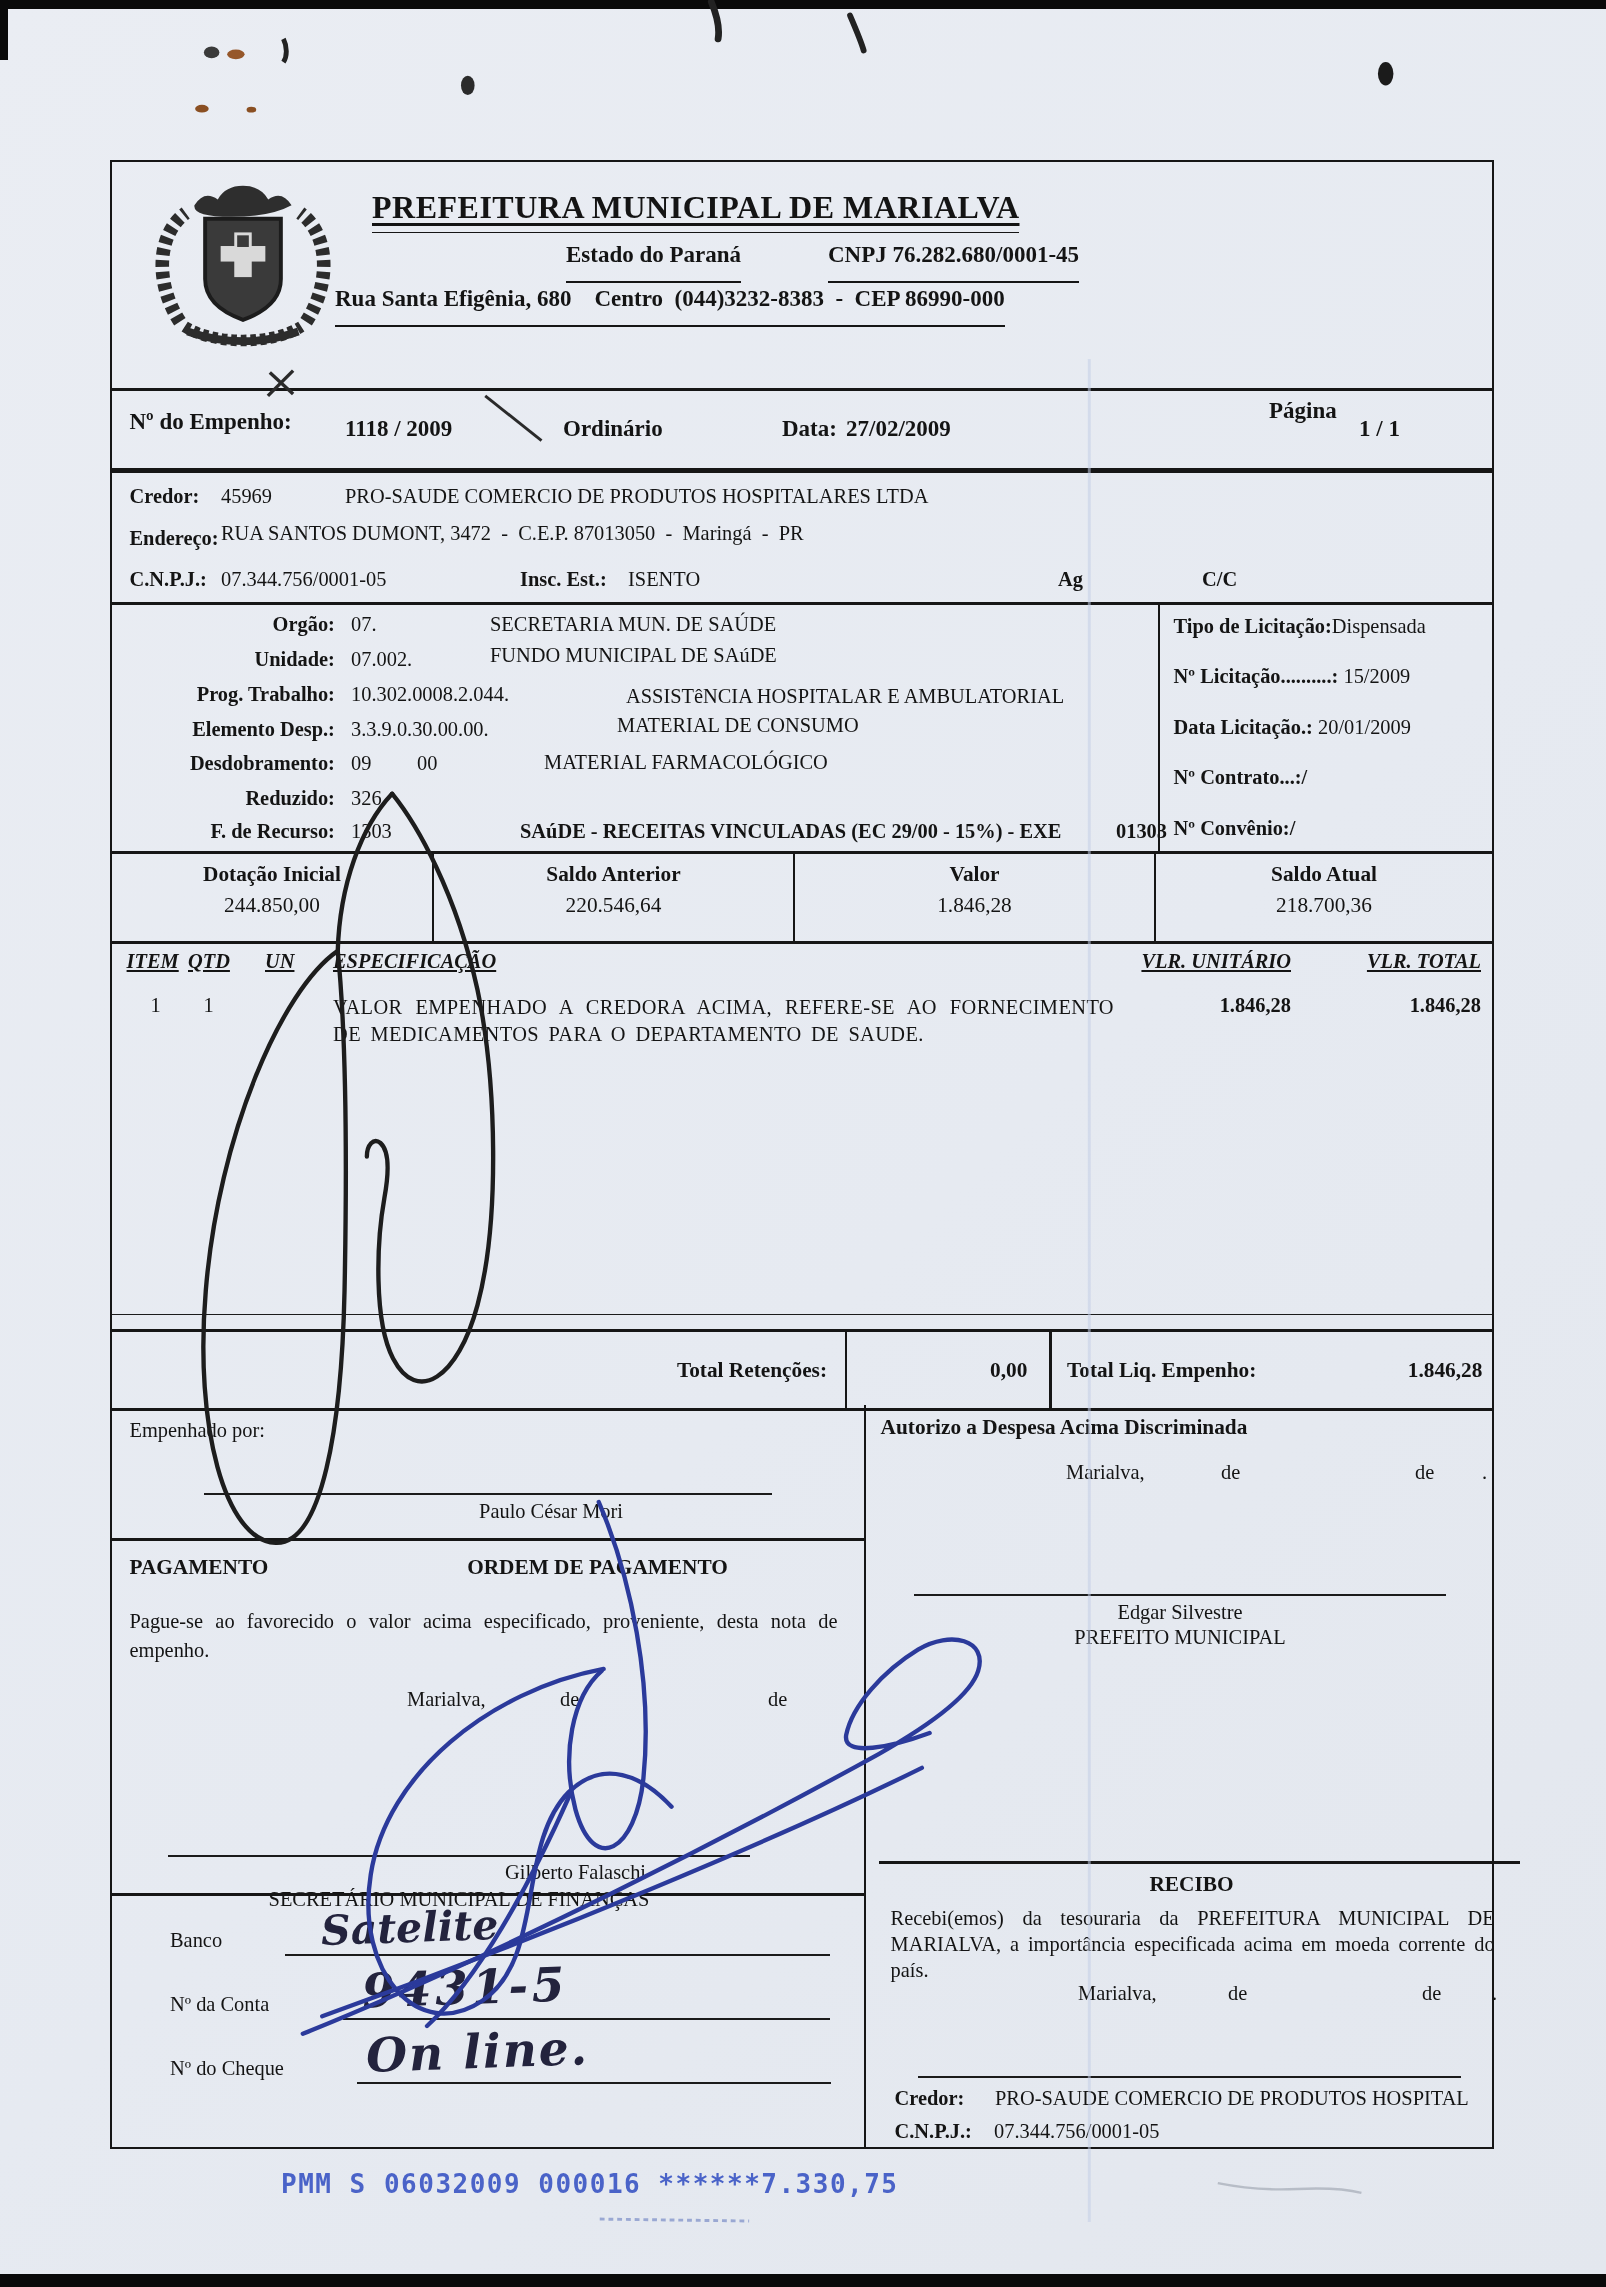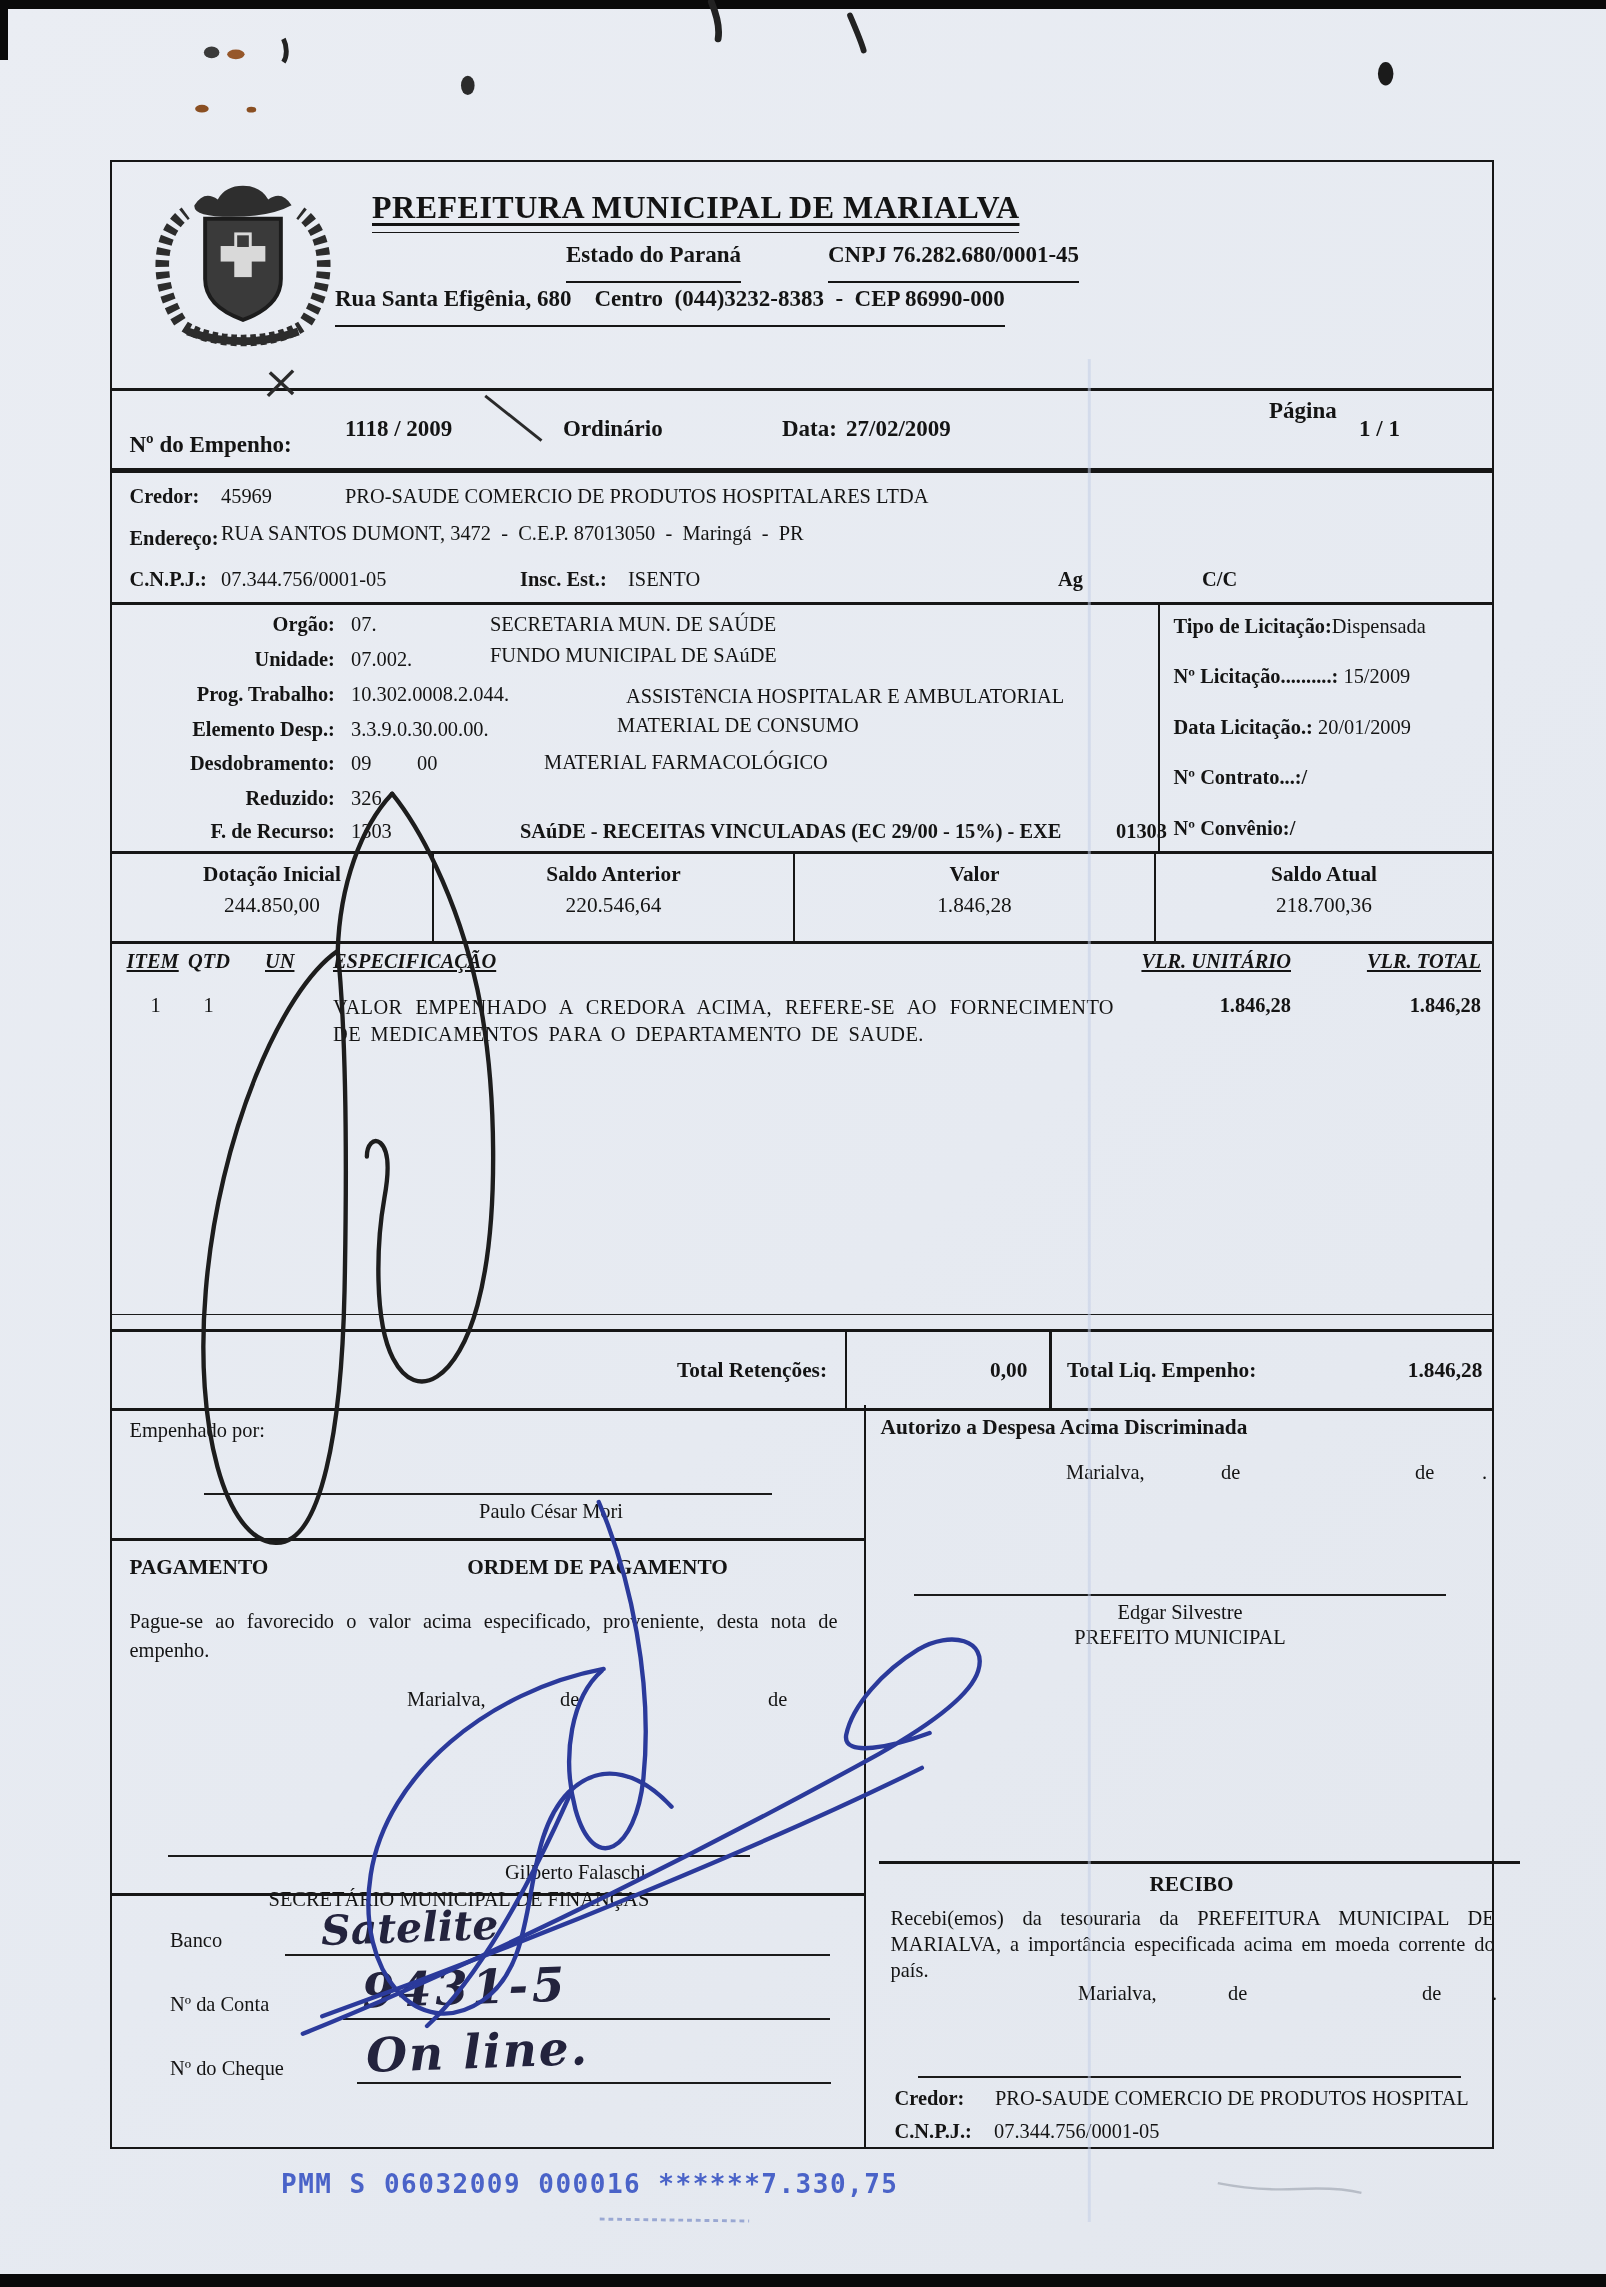--- a/index.html
+++ b/index.html
@@ -56,21 +56,21 @@
       </svg>
     </div>
     <div class="abs doc-title" style="left:260px;top:27px">PREFEITURA MUNICIPAL DE MARIALVA</div>
     <div class="abs t24 b ul" style="left:454px;top:80px">Estado do Paraná</div>
     <div class="abs t24 b ul" style="left:716px;top:80px">CNPJ 76.282.680/0001-45</div>
     <div class="abs t24 b ul" style="left:223px;top:124px;white-space:pre">Rua Santa Efigênia, 680    Centro  (044)3232-8383  -  CEP 86990-000</div>
   </div>
 
 
   <div class="abs band" style="left:0;top:226px;width:1380px;height:80px">
-    <span class="abs t24 b" style="left:17.5px;top:41px">Nº do Empenho:</span>
+    <span class="abs t24 b" style="left:17.5px;top:18px">Nº do Empenho:</span>
     <span class="abs t24 b" style="left:233px;top:25px">1118 / 2009</span>
     <span class="abs t24 b" style="left:451px;top:25px">Ordinário</span>
     <span class="abs t24 b" style="left:670px;top:25px">Data:</span>
     <span class="abs t24 b" style="left:734px;top:25px">27/02/2009</span>
     <span class="abs t24 b" style="left:1157px;top:7px">Página</span>
     <span class="abs t24 b" style="left:1247px;top:25px">1 / 1</span>
   </div>
 
   <div class="abs" style="left:0;top:306px;width:1380px;height:134px;border-top:5.8px solid #161616">
     <span class="abs t21 b" style="left:17.5px;top:11.6px">Credor:</span>
@@ -139,21 +139,21 @@
       <div class="ctr t22" style="margin-top:5.8px">1.846,28</div>
     </div>
     <div style="flex:1">
       <div class="ctr t22 b" style="margin-top:7.8px">Saldo Atual</div>
       <div class="ctr t22" style="margin-top:5.8px">218.700,36</div>
     </div>
   </div>
 
   <div class="abs" style="left:0;top:776px;width:1380px;height:376px;border-bottom:1.9px solid #1b1b1b">
     <span class="abs t21 b i" style="left:14.6px;top:11.6px;text-decoration:underline">ITEM</span>
-    <span class="abs t21 b i" style="left:76px;top:11.6px;">QTD</span>
+    <span class="abs t21 b i" style="left:76px;top:11.6px;text-decoration:underline">QTD</span>
     <span class="abs t21 b i" style="left:153px;top:11.6px;text-decoration:underline">UN</span>
     <span class="abs t21 b i" style="left:221px;top:11.6px;text-decoration:underline">ESPECIFICAÇÃO</span>
     <span class="abs t21 b i rt" style="left:985px;top:11.6px;width:194px;text-decoration:underline">VLR. UNITÁRIO</span>
     <span class="abs t21 b i rt" style="left:1175px;top:11.6px;width:194px;text-decoration:underline">VLR. TOTAL</span>
 
     <div>
       <span class="abs t21 ctr" style="left:29px;top:56px;width:29px">1</span>
       <span class="abs t21 ctr" style="left:82px;top:56px;width:29px">1</span>
       <span class="abs t21 justif" style="left:221px;top:56px;width:781px;line-height:27px;letter-spacing:0.4px;word-spacing:3.9px">VALOR EMPENHADO A CREDORA ACIMA, REFERE-SE AO FORNECIMENTO DE MEDICAMENTOS PARA O DEPARTAMENTO DE SAUDE.</span>
       <span class="abs t21 b rt" style="left:985px;top:56px;width:194px">1.846,28</span>

